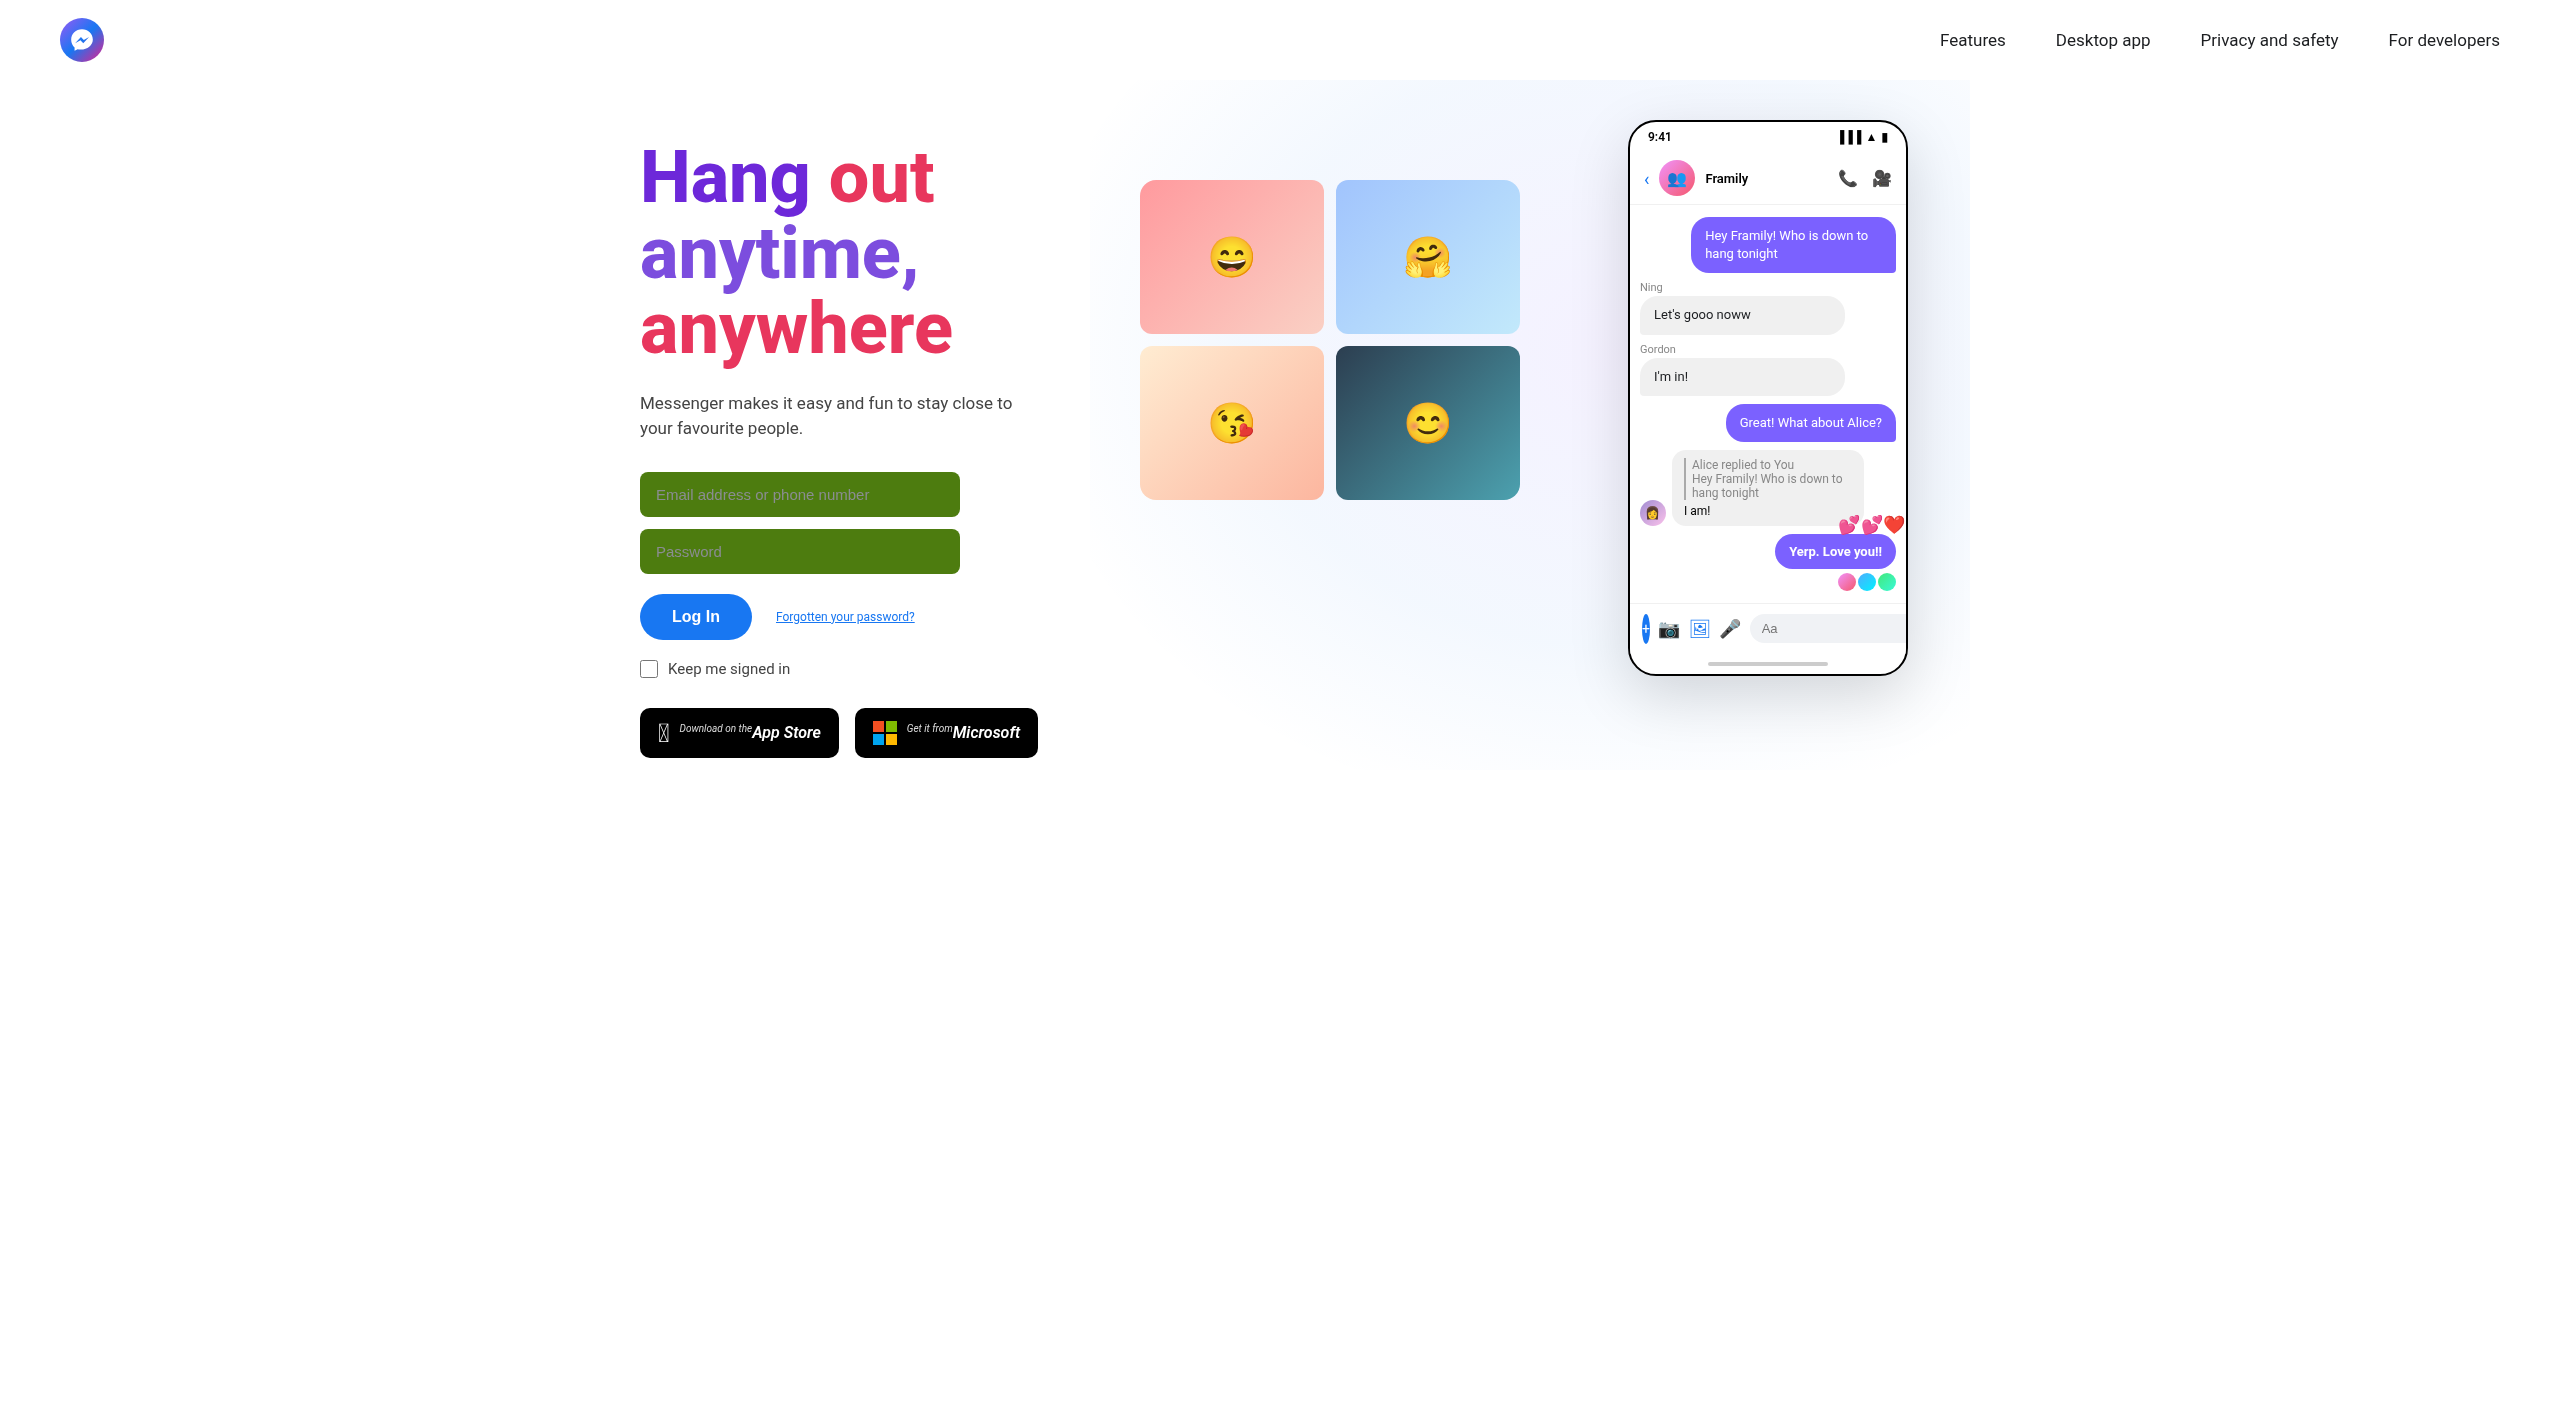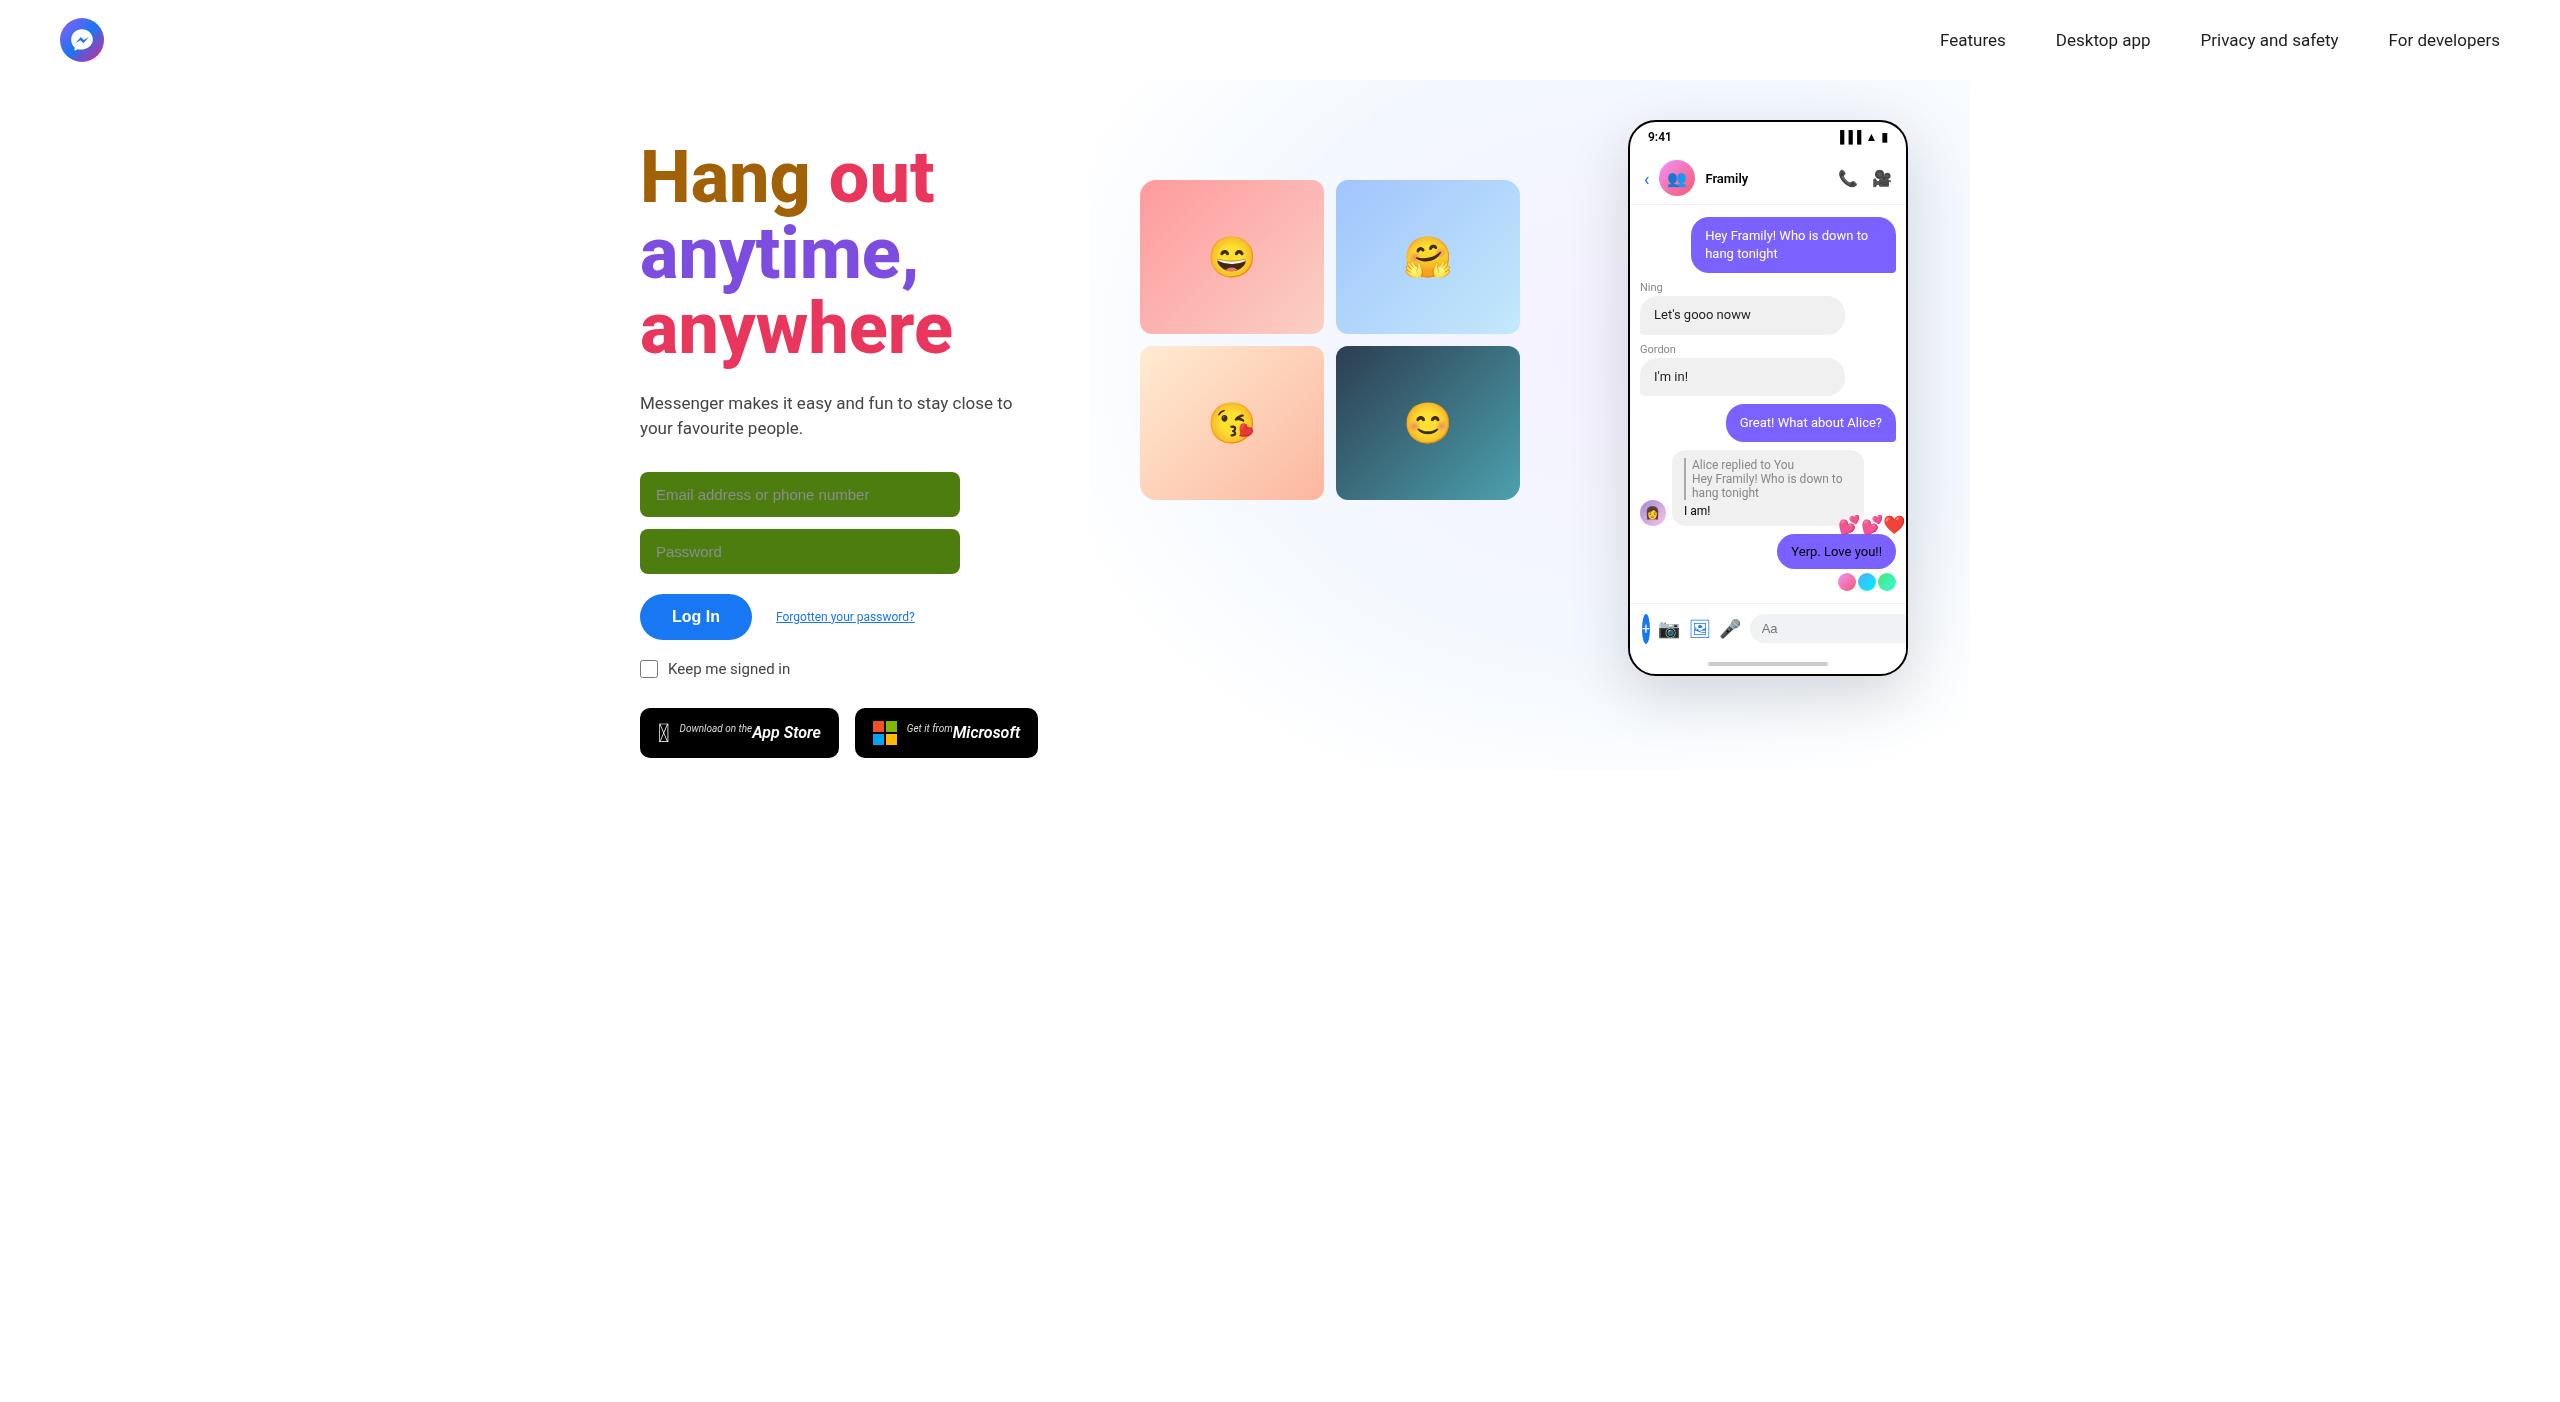--- a/index.html
+++ b/index.html
@@ -63,21 +63,21 @@
       flex: 0 0 460px;
       padding-top: 20px;
     }
 
     .hero-title {
       font-size: 72px;
       font-weight: 800;
       line-height: 1.05;
       margin-bottom: 24px;
     }
-    .word-hang { color: #a16207; text-align: center; }
+    .word-hang { color: #6d28d9; text-align: center; }
     .word-out { color: #e8365d; }
     .word-anytime { color: #7c4dde; }
     .word-anywhere { color: #e8365d; }
 
     .hero-subtitle {
       font-size: 17px;
       color: #444;
       line-height: 1.5;
       margin-bottom: 30px;
       max-width: 380px;
@@ -367,25 +367,25 @@
       padding-left: 6px;
       margin-bottom: 4px;
     }
 
     .msg-hearts {
       align-self: flex-end;
       position: relative;
     }
     .msg-hearts .heart-bubble {
       background: #7b61ff;
-      color: #000000;
+      color: #ffffff;
       padding: 10px 14px;
       border-radius: 18px;
       font-size: 13px;
-      font-weight: 400;
+      font-weight: 700;
       display: flex;
       align-items: center;
       gap: 4px;
     }
     .floating-hearts {
       position: absolute;
       top: -20px;
       right: -10px;
       font-size: 18px;
       display: flex;

